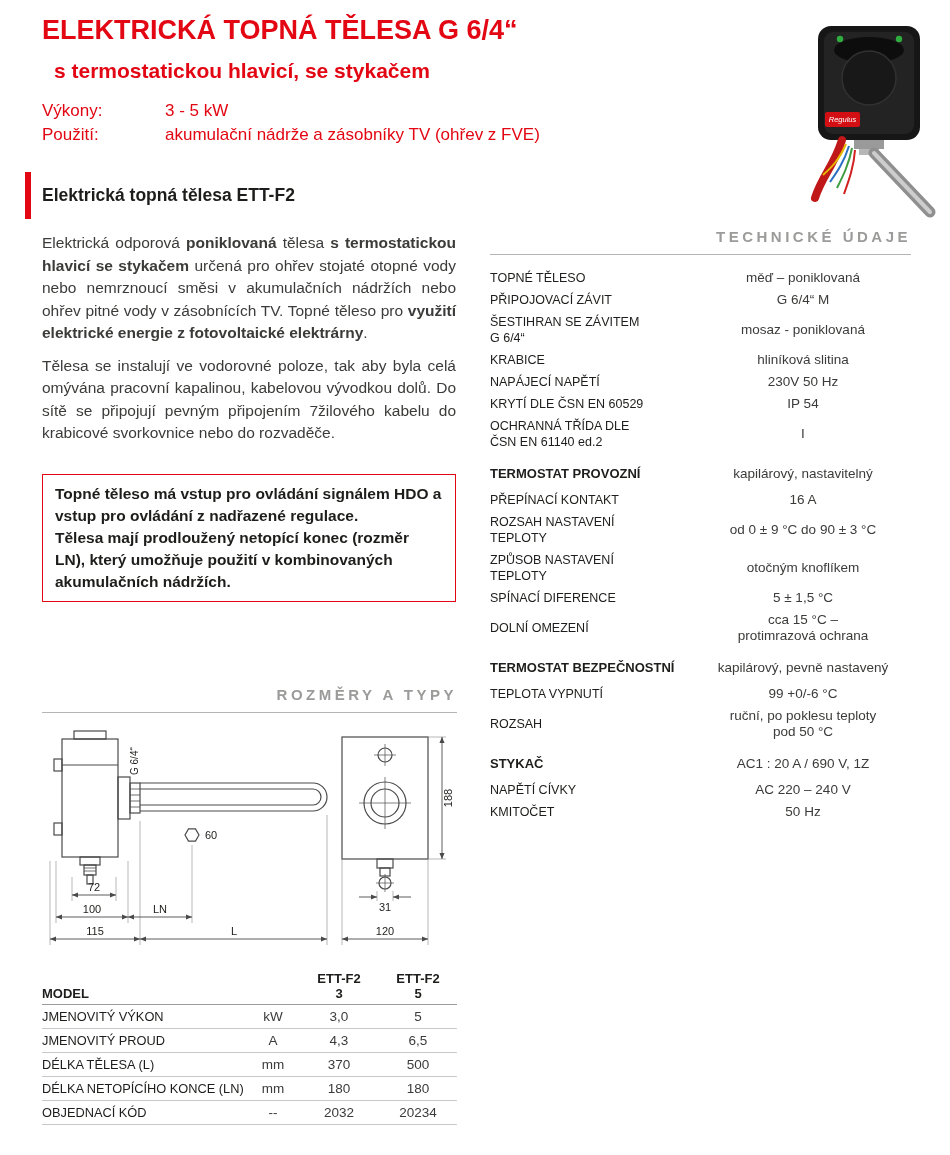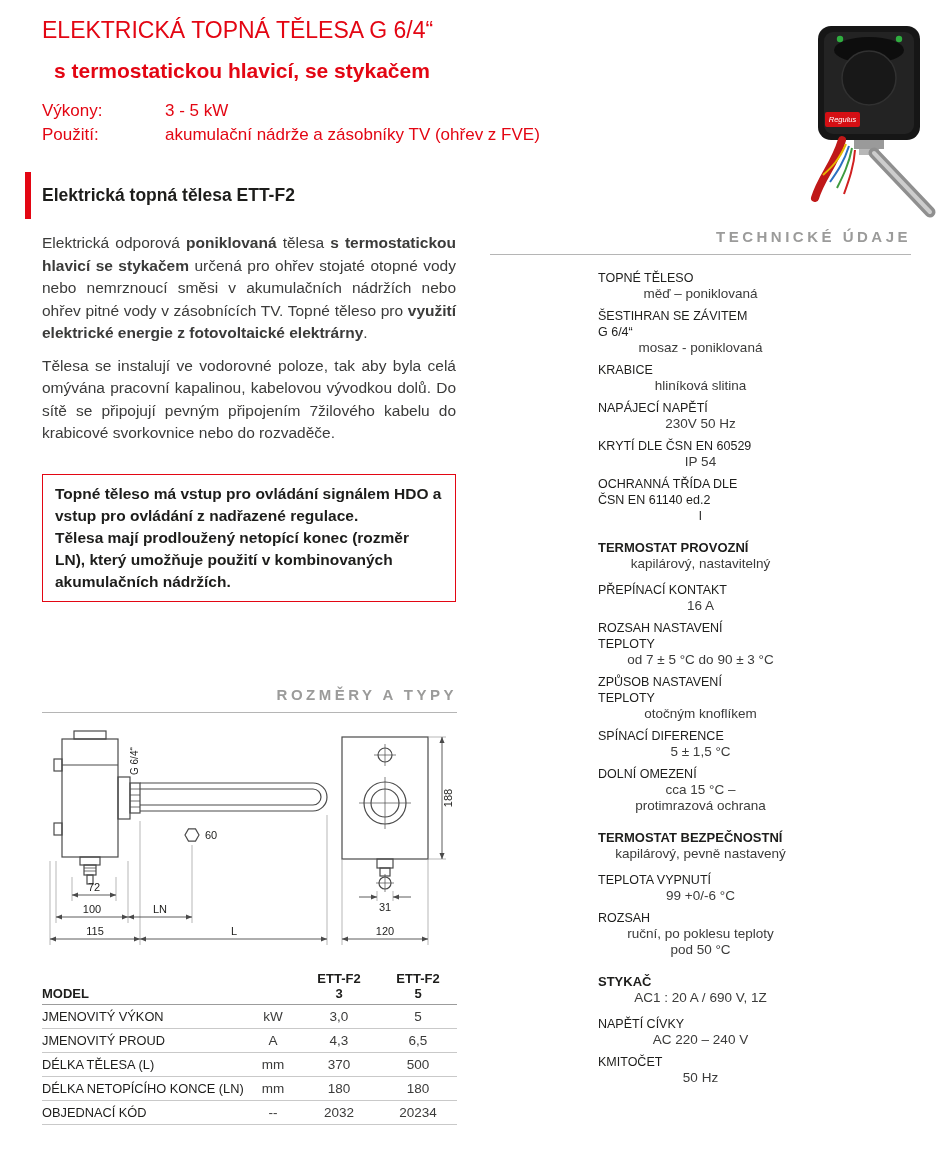--- a/index.html
+++ b/index.html
@@ -6,21 +6,21 @@
   html,body { margin:0; padding:0; }
   body {
     width:950px; height:1155px; background:#ffffff;
     font-family:"Liberation Sans", sans-serif; color:#3b3b3a;
     position:relative; overflow:hidden;
   }
   .b { font-weight:bold; }
 
   
   .top-header { position:absolute; left:42px; top:16px; width:740px; }
-  .title-1 { font-size:23px; font-weight:normal; color:#e30613; line-height:29px; margin:0; }
+  .title-1 { font-size:27px; font-weight:bold; color:#e30613; line-height:29px; margin:0; }
   .title-2 { font-size:21px; font-weight:bold; color:#e30613; line-height:27px; margin:12px; }
   .meta { margin-top:15px; font-size:17px; color:#e30613; line-height:24px; }
   .meta-row { display:flex; }
   .meta-label { width:123px; flex:none; }
 
   
   .product-photo { position:absolute; left:806px; top:22px; width:140px; height:200px; }
 
   
   .section-heading {
@@ -40,21 +40,21 @@
 
   
   .col-header {
     font-size:15px; font-weight:bold; letter-spacing:3.5px; color:#9b9b9a;
     border-bottom:1px solid #b5b5b5; padding-bottom:9px;text-align:right;
   }
 
   
   .col-right { position:absolute; left:490px; top:228px; width:421px; }
   .spec-table { margin-top:12px; }
-  .spec-row { display:flex; align-items:center; padding:3px 0;flex-direction:column; }
+  .spec-row { display:flex; align-items:center; padding:3px 0; }
   .spec-label { width:205px; flex:none; font-size:12.5px; line-height:16px; color:#1d1d1b; white-space:pre-line; }
   .spec-value { flex:1; text-align:center; font-size:13.5px; line-height:16px; white-space:pre-line; color:#3b3b3a; }
   .spec-bold { margin-top:10px; margin-bottom:4px; }
   .spec-bold .spec-label { font-weight:bold; font-size:13px; }
 
   
   .dims { position:absolute; left:42px; top:686px; width:415px; }
   .drawing { margin-top:12px; height:242px; }
   .drawing svg text { font-family:"Liberation Sans", sans-serif; fill:#1d1d1b; }
 
@@ -125,20 +125,24 @@
   </div>
 
   <div class="col-right">
     <div class="col-header">TECHNICKÉ ÚDAJE</div>
     <div class="spec-table">
         <div class="spec-row">
           <div class="spec-label">TOPNÉ TĚLESO</div>
           <div class="spec-value">měď – poniklovaná</div>
         </div>
         <div class="spec-row">
+          <div class="spec-label">PŘIPOJOVACÍ ZÁVIT</div>
+          <div class="spec-value">G 6/4“ M</div>
+        </div>
+        <div class="spec-row">
           <div class="spec-label">ŠESTIHRAN SE ZÁVITEM
 G 6/4“</div>
           <div class="spec-value">mosaz - poniklovaná</div>
         </div>
         <div class="spec-row">
           <div class="spec-label">KRABICE</div>
           <div class="spec-value">hliníková slitina</div>
         </div>
         <div class="spec-row">
           <div class="spec-label">NAPÁJECÍ NAPĚTÍ</div>
@@ -157,21 +161,21 @@
           <div class="spec-label">TERMOSTAT PROVOZNÍ</div>
           <div class="spec-value">kapilárový, nastavitelný</div>
         </div>
         <div class="spec-row">
           <div class="spec-label">PŘEPÍNACÍ KONTAKT</div>
           <div class="spec-value">16 A</div>
         </div>
         <div class="spec-row">
           <div class="spec-label">ROZSAH NASTAVENÍ
 TEPLOTY</div>
-          <div class="spec-value">od 7 ± 5 °C do 90 ± 3 °C</div>
+          <div class="spec-value">od 0 ± 9 °C do 90 ± 3 °C</div>
         </div>
         <div class="spec-row">
           <div class="spec-label">ZPŮSOB NASTAVENÍ
 TEPLOTY</div>
           <div class="spec-value">otočným knoflíkem</div>
         </div>
         <div class="spec-row">
           <div class="spec-label">SPÍNACÍ DIFERENCE</div>
           <div class="spec-value">5 ± 1,5 °C</div>
         </div>

